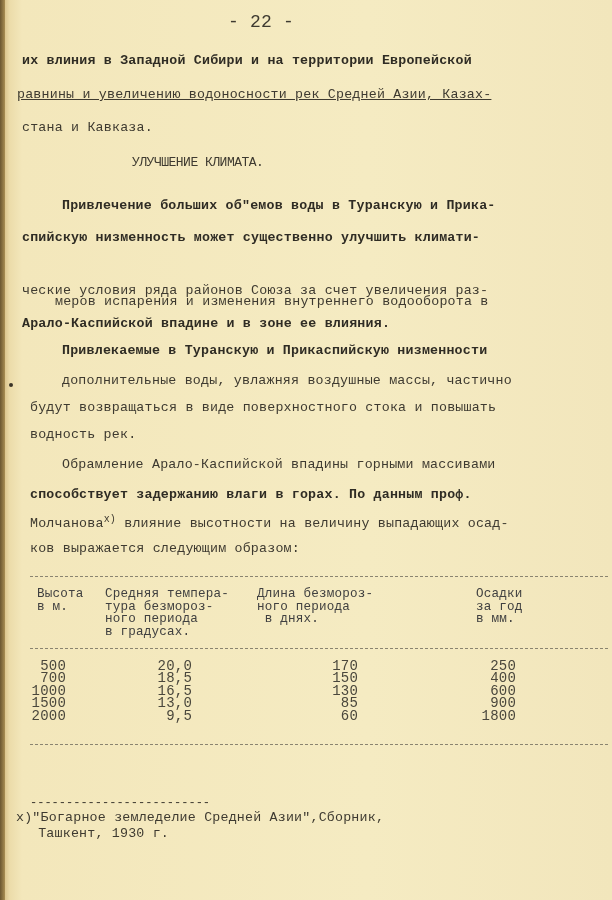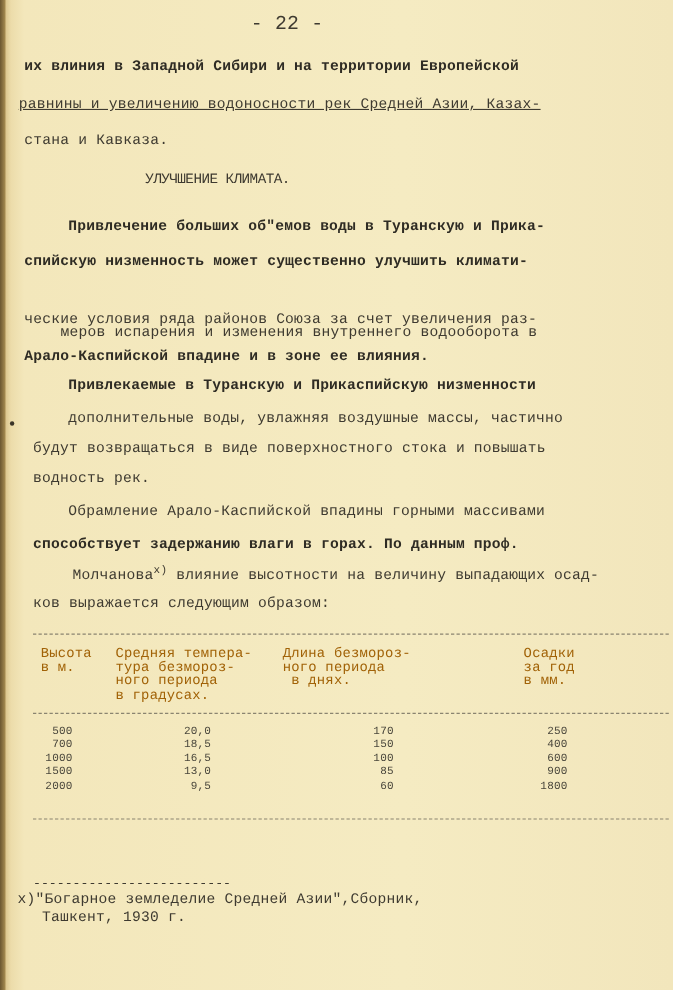--- a/index.html
+++ b/index.html
@@ -5,22 +5,22 @@
     html, body { margin:0; padding:0; }
     body {
       width:612px; height:900px; overflow:hidden; position:relative;
       background: linear-gradient(90deg, #b89a5a 0px, #d8c088 4px, #ecdcaa 10px, #f3e7bb 22px, #f5ebc2 60%, #f2e6bc 100%);
       font-family: "Liberation Mono", "DejaVu Sans Mono", monospace;
       color:#3e3a30;
     }
     .edge { position:absolute; left:0; top:0; width:5px; height:900px; background:linear-gradient(90deg,#6b5630,#a88d52); }
     .t { position:absolute; white-space:pre; font-size:13.3px; letter-spacing:0.2px; }
     .dark { color:#2f2c24; font-weight:bold; }
-    .hd { font-size:12.6px; line-height:12.6px; color:#a16207;font-family:Liberation Mono, monospace; }
-    .num { font-size:10px; line-height:12.4px; color:#4a473c; text-align:right; }
+    .hd { font-size:12.6px; line-height:12.6px; color:#404040;font-family:Liberation Mono, monospace; }
+    .num { font-size:14px; line-height:12.4px; color:#4a473c; text-align:right; }
     .hr { position:absolute; height:0; border-top:1px dashed #8a8470; }
     .dot { position:absolute; width:4px; height:4px; border-radius:2px; background:#3a3428; }
   </style>
 </head>
 <body>
 
 <div class="edge"></div>
 
 <div class="t" style="left:228px;top:12px;font-size:18px;">- 22 -</div>
 
@@ -37,34 +37,34 @@
 <div class="t dark" style="left:22px;top:316px;">Арало-Каспийской впадине и в зоне ее влияния.</div>
 
 <div class="t dark" style="left:62px;top:343px;">Привлекаемые в Туранскую и Прикаспийскую низменности</div>
 <div class="dot" style="left:9px;top:383px;"></div>
 <div class="t" style="left:30px;top:373px;margin-left:32px;">дополнительные воды, увлажняя воздушные массы, частично</div>
 <div class="t" style="left:30px;top:400px;">будут возвращаться в виде поверхностного стока и повышать</div>
 <div class="t" style="left:30px;top:427px;">водность рек.</div>
 
 <div class="t" style="left:62px;top:457px;">Обрамление Арало-Каспийской впадины горными массивами</div>
 <div class="t dark" style="left:30px;top:487px;">способствует задержанию влаги в горах. По данным проф.</div>
-<div class="t" style="left:30px;top:514px;margin-left:36px;"><span>Молчанова</span><sup style="font-size:10px;">x)</sup><span> влияние высотности на величину выпадающих осад-</span></div>
+<div class="t" style="left:30px;top:514px;"><span>Молчанова</span><sup style="font-size:10px;">x)</sup><span> влияние высотности на величину выпадающих осад-</span></div>
 <div class="t" style="left:30px;top:541px;text-align:right;">ков выражается следующим образом:</div>
 
 <div class="hr" style="left:30px;top:576px;width:578px;"></div>
 
 <div class="t hd" style="left:37px;top:588px;"><div>Высота</div><div>в м.</div></div>
 <div class="t hd" style="left:105px;top:588px;"><div>Средняя темпера-</div><div>тура безмороз-</div><div>ного периода</div><div>в градусах.</div></div>
 <div class="t hd" style="left:257px;top:588px;"><div>Длина безмороз-</div><div>ного периода</div><div> в днях.</div></div>
 <div class="t hd" style="left:476px;top:588px;"><div>Осадки</div><div>за год</div><div>в мм.</div></div>
 
 <div class="hr" style="left:30px;top:648px;width:578px;"></div>
 
 <div class="t num" style="left:30px;top:660px;width:36px;"><div>500</div><div>700</div><div>1000</div><div>1500</div><div>2000</div></div>
 <div class="t num" style="left:140px;top:660px;width:52px;"><div>20,0</div><div>18,5</div><div>16,5</div><div>13,0</div><div>9,5</div></div>
-<div class="t num" style="left:300px;top:660px;width:58px;"><div>170</div><div>150</div><div>100</div><div>85</div><div>60</div></div>
+<div class="t num" style="left:300px;top:660px;width:58px;"><div>170</div><div>150</div><div>130</div><div>85</div><div>60</div></div>
 <div class="t num" style="left:470px;top:660px;width:46px;"><div>250</div><div>400</div><div>600</div><div>900</div><div>1800</div></div>
 
 <div class="hr" style="left:30px;top:744px;width:578px;"></div>
 
 <div class="t" style="left:30px;top:796px;font-size:12px;letter-spacing:0;">-------------------------</div>
 <div class="t" style="left:16px;top:810px;">x)"Богарное земледелие Средней Азии",Сборник,</div>
 <div class="t" style="left:30px;top:826px;"> Ташкент, 1930 г.</div>
 
 </body></html>

